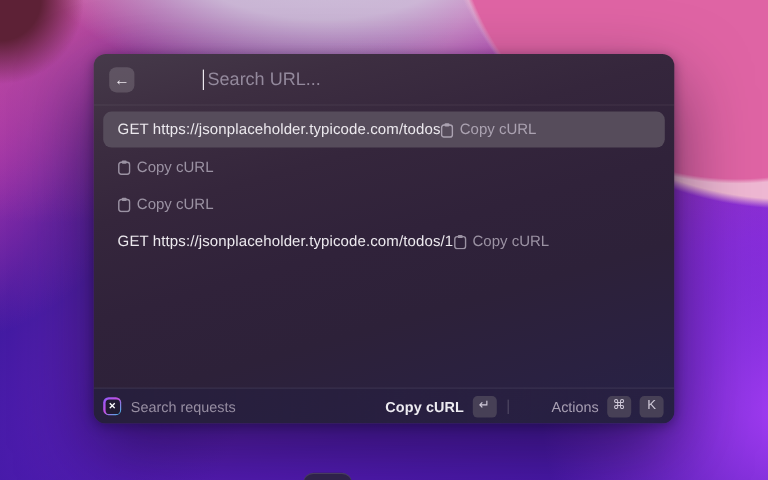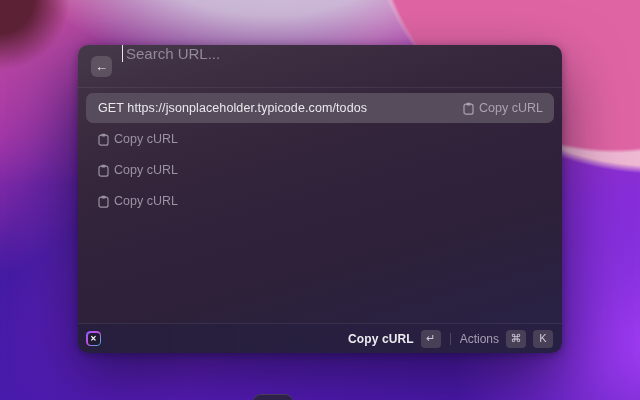--- a/index.html
+++ b/index.html
@@ -32,28 +32,28 @@
   .palette-header{
     height:42px;flex:none;display:flex;align-items:center;gap:10px;
     padding:0 13px;border-bottom:1px solid rgba(255,255,255,0.07);
   }
   .back-btn{
     width:21px;height:21px;flex:none;border-radius:6px;
     background:rgba(255,255,255,0.15);color:#ece7ee;
     display:flex;align-items:center;justify-content:center;
     font-size:13px;line-height:1;cursor:default;
   }
-  .search-field{flex:1;display:flex;align-items:flex-start;height:100%;}
+  .search-field{flex:1;display:flex;align-items:center;height:100%;margin-left:47px;}
   .caret{width:1px;height:17px;background:#ece8ef;margin-right:3px;}
   .placeholder{font-size:15px;color:#93899c;}
   
   .list{flex:none;display:flex;flex-direction:column;gap:1px;padding:5px 8px 0 8px;}
   .row{
     height:30px;border-radius:7px;display:flex;align-items:center;
-    justify-content:space-between;padding:0 11px 0 12px;cursor:default;
+    padding:0 11px 0 12px;cursor:default;
   }
   .row.selected{background:var(--selection_bg,#564C5B);}
   .row-label{font-size:12.5px;color:#ece9ee;letter-spacing:.1px;white-space:nowrap;}
   .row-action{display:flex;align-items:center;gap:5px;color:#9b92a3;font-size:12.5px;white-space:nowrap;}
   .row.selected .row-action{color:#aba2b1;}
   .clip-icon{display:flex;align-items:center;}
   .spacer{flex:1;}
   
   .palette-footer{
     height:29px;flex:none;display:flex;align-items:center;gap:8px;
@@ -70,21 +70,21 @@
   }
   .footer-label{font-size:12px;color:#978ea2;}
   .footer-right{margin-left:auto;display:flex;align-items:center;gap:7px;}
   .primary-action{font-size:12px;font-weight:700;color:#edebf1;letter-spacing:.1px;}
   .key-badge{
     min-width:12px;height:18px;padding:0 4px;border-radius:4px;
     background:var(--key_badge_bg,#474056);color:#cfc8d8;font-size:11px;
     display:flex;align-items:center;justify-content:center;line-height:1;
   }
   .footer-divider{width:1px;height:12px;background:rgba(255,255,255,0.18);margin:0 2px;}
-  .actions-label{font-size:12px;color:#a89fb3;}
+  .actions-label{font-size:12px;color:#a89fb3;margin-left:27px;}
   
   .dock-peek{
     position:absolute;left:253px;top:394px;width:40px;height:10px;
     border-radius:8px 8px 0 0;background:rgba(43,36,62,0.88);
     box-shadow:inset 0 1px 0 rgba(255,255,255,0.12);
   }
 </style>
 </head>
 <body>
 
@@ -131,38 +131,40 @@
         <span class="clip-icon">
           <svg width="11" height="13" viewBox="0 0 11 13" fill="none" stroke="currentColor" stroke-width="1.2">
             <rect x="1" y="2.2" width="9" height="10" rx="2"></rect>
             <rect x="3.4" y="0.8" width="4.2" height="2.6" rx="1" fill="currentColor" stroke="none"></rect>
           </svg>
         </span>
         <span>Copy cURL</span>
       </span>
     </div>
       <div class="row">
+      <span class="row-label">GET https://jsonplaceholder.typicode.com/todos/1</span>
       <span class="row-action">
         <span class="clip-icon">
           <svg width="11" height="13" viewBox="0 0 11 13" fill="none" stroke="currentColor" stroke-width="1.2">
             <rect x="1" y="2.2" width="9" height="10" rx="2"></rect>
             <rect x="3.4" y="0.8" width="4.2" height="2.6" rx="1" fill="currentColor" stroke="none"></rect>
           </svg>
         </span>
         <span>Copy cURL</span>
       </span>
     </div>
     </div>
 
   <div class="spacer"></div>
 
   <div class="palette-footer">
     <span class="ext-icon">
       <span class="ext-icon-inner">✕</span>
     </span>
+    <span class="footer-label">Search requests</span>
 
     <span class="footer-right">
       <span class="primary-action">Copy cURL</span>
       <span class="key-badge">↵</span>
       <span class="footer-divider"></span>
       <span class="actions-label">Actions</span>
       <span class="key-badge">⌘</span>
       <span class="key-badge">K</span>
     </span>
   </div>

